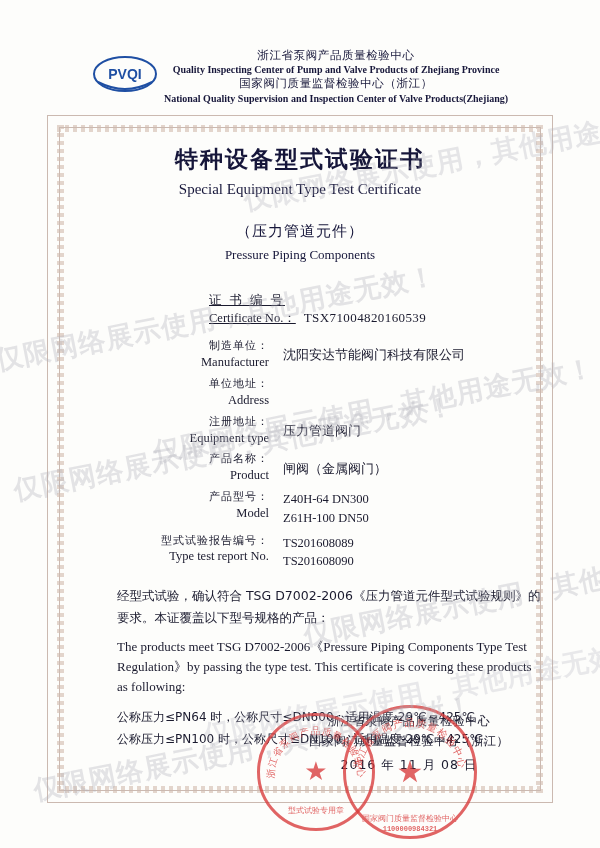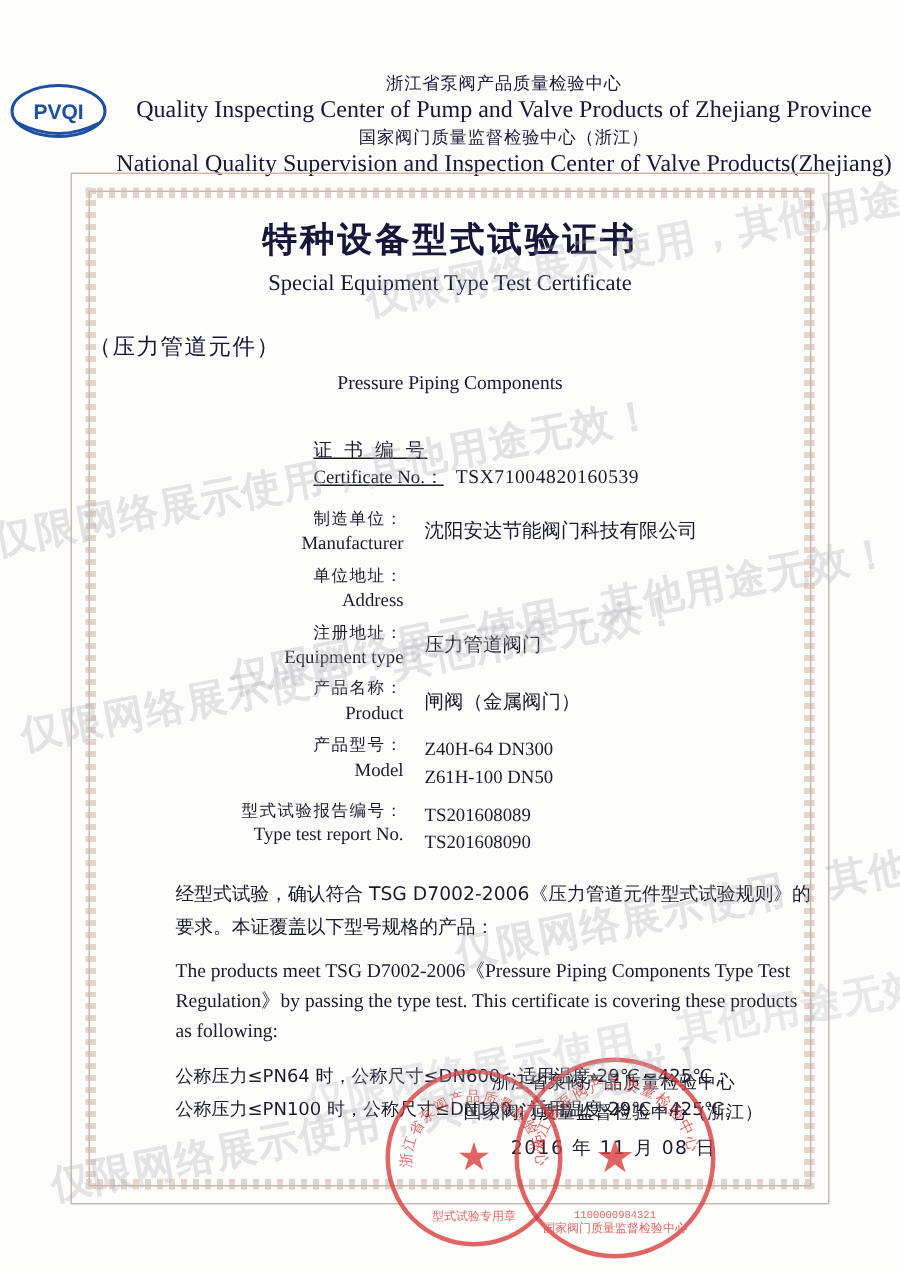--- a/index.html
+++ b/index.html
@@ -47,23 +47,24 @@
     line-height: 1.32;
     padding-top: 2px;
   }
   .hl-cn {
     font-size: 11.5px;
     color: #17173a;
     letter-spacing: 0.6px;
     font-family: "DejaVu Sans", sans-serif;
   }
   .hl-en {
-    font-size: 16px;
+    font-size: 10px;
     color: #17173a;
     font-family: "Liberation Serif", serif;
+    font-weight: bold;
   }
 
   
   .border-outer {
     position: absolute;
     top: 115px;
     left: 47px;
     width: 506px;
     height: 688px;
     border: 1px solid #cbb9b0;
@@ -113,21 +114,21 @@
     margin-top: 17px;
     color: #16163a;
   }
   .title-en {
     text-align: center;
     font-size: 15px;
     margin-top: 6px;
     color: #16163a;
   }
   .subtitle-cn {
-    text-align: left;
+    text-align: center;
     font-size: 15px;
     font-family: "DejaVu Sans", sans-serif;
     margin-top: 24px;
     letter-spacing: 1px;
     color: #16163a;
   }
   .subtitle-en {
     text-align: center;
     font-size: 13px;
     margin-top: 6px;
@@ -277,25 +278,26 @@
     color: #d93a3a;
     font-size: 8px;
     white-space: nowrap;
     font-family: "DejaVu Sans", sans-serif;
     margin-top: 20px;
   }
   .seal-code {
     position: absolute;
     left: 50%;
     transform: translateX(-50%);
-    bottom: 21px;
+    bottom: 3px;
     color: #d93a3a;
     font-size: 7px;
     white-space: nowrap;
     font-family: "Liberation Mono", monospace;
+    font-weight: bold;
   }
   .seal-arc {
     position: absolute;
     left: 0; top: 0;
     width: 100%; height: 100%;
   }
   .seal-arc text {
     fill: #d93a3a;
     font-size: 9.5px;
     font-family: "DejaVu Sans", sans-serif;

